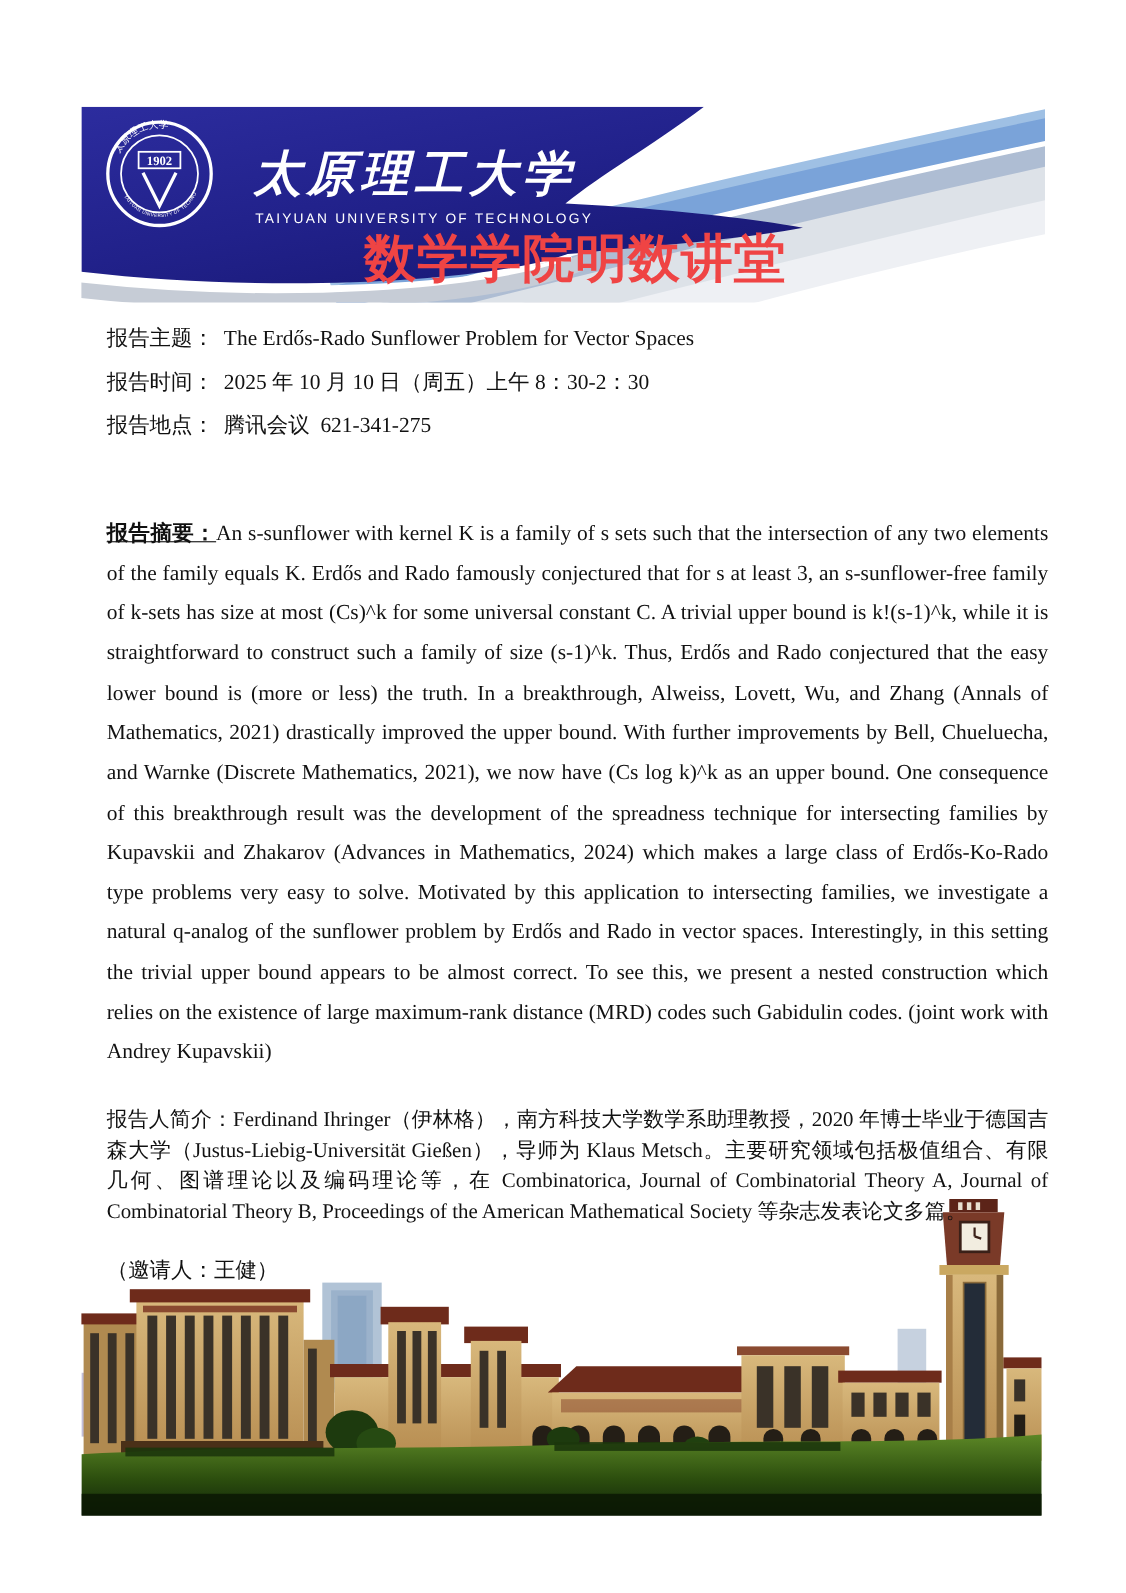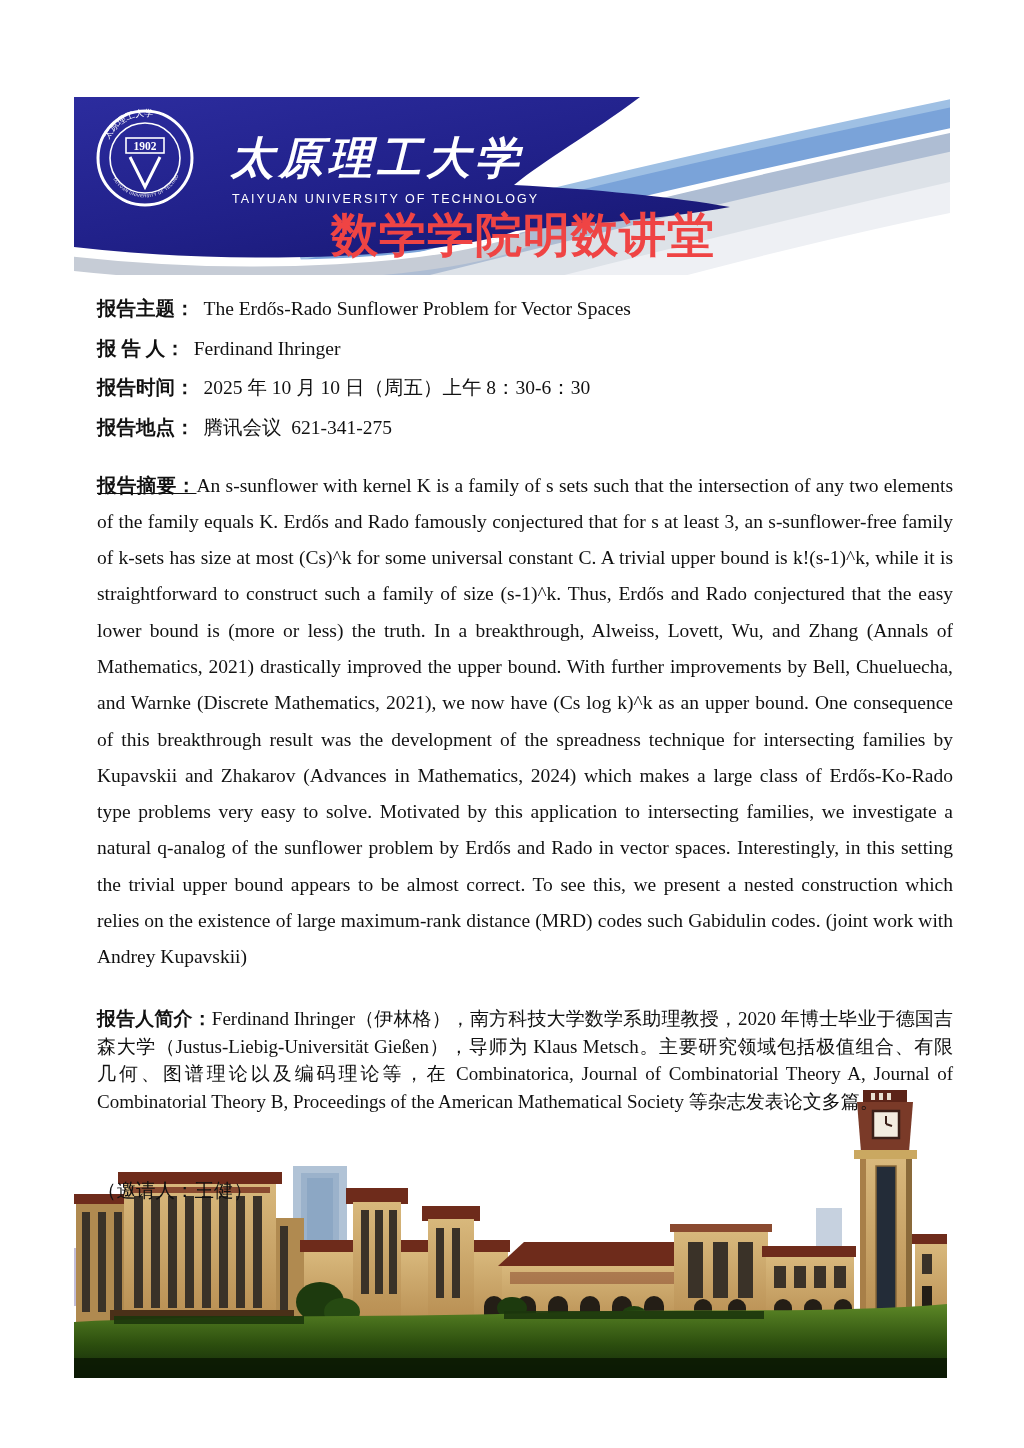--- a/index.html
+++ b/index.html
@@ -8,35 +8,35 @@
 
   
   #banner{position:absolute;left:74px;top:97px;width:876px;height:178px;z-index:1;}
   #page-title{position:absolute;left:331px;top:204px;z-index:3;
               font-size:47px;font-weight:bold;color:#ef4444;letter-spacing:1px;
               white-space:nowrap;font-family:"Liberation Serif","DejaVu Serif",serif;}
 
   
   #meta{position:absolute;left:97px;top:289px;width:856px;z-index:2;}
   .meta-row{height:39.5px;display:flex;align-items:center;font-size:19.5px;line-height:1;}
-  .meta-label{font-weight:bold;white-space:pre;}
+  .meta-label{font-weight:normal;white-space:pre;}
   .meta-value{margin-left:9px;white-space:pre;text-align:right;}
 
   
   #abstract{position:absolute;left:97px;top:448px;width:856px;z-index:2;
             font-size:19.5px;line-height:36.3px;text-align:justify;}
   #abstract .sec-label{font-weight:bold;text-decoration:underline;}
 
   
   #bio{position:absolute;left:97px;top:986px;width:856px;z-index:2;
        font-size:19px;line-height:27.6px;text-align:justify;}
-  #bio .sec-label{font-weight:bold;}
-
-  
-  #inviter{position:absolute;left:97px;top:1141px;font-size:19.5px;z-index:2;white-space:pre;margin-top:36px;}
+  #bio .sec-label{font-weight:normal;}
+
+  
+  #inviter{position:absolute;left:97px;top:1141px;font-size:19.5px;z-index:2;white-space:pre;}
 
   
   #photo{position:absolute;left:74px;top:1090px;width:873px;height:288px;z-index:0;}
 </style>
 </head>
 <body>
 
 <div id="page">
 
   <svg id="banner" viewBox="0 0 876 178" preserveAspectRatio="none" aria-hidden="true">
@@ -90,26 +90,22 @@
   </svg>
 
   <div id="page-title">数学学院明数讲堂</div>
 
   <div id="meta">
     <div class="meta-row">
       <span class="meta-label">报告主题：</span>
       <span class="meta-value">The Erdős-Rado Sunflower Problem for Vector Spaces</span>
     </div>
     <div class="meta-row">
-      <span class="meta-label">报 告 人：</span>
-      <span class="meta-value">Ferdinand Ihringer</span>
-    </div>
-    <div class="meta-row">
       <span class="meta-label">报告时间：</span>
-      <span class="meta-value">2025 年 10 月 10 日（周五）上午 8：30-6：30</span>
+      <span class="meta-value">2025 年 10 月 10 日（周五）上午 8：30-2：30</span>
     </div>
     <div class="meta-row">
       <span class="meta-label">报告地点：</span>
       <span class="meta-value">腾讯会议  621-341-275</span>
     </div>
   </div>
 
   <p id="abstract">
     <span class="sec-label">报告摘要：</span><span>An s-sunflower with kernel K is a family of s sets such that the intersection of any two elements of the family equals K. Erdős and Rado famously conjectured that for s at least 3, an s-sunflower-free family of k-sets has size at most (Cs)^k for some universal constant C. A trivial upper bound is k!(s-1)^k, while it is straightforward to construct such a family of size (s-1)^k. Thus, Erdős and Rado conjectured that the easy lower bound is (more or less) the truth. In a breakthrough, Alweiss, Lovett, Wu, and Zhang (Annals of Mathematics, 2021) drastically improved the upper bound. With further improvements by Bell, Chueluecha, and Warnke (Discrete Mathematics, 2021), we now have (Cs log k)^k as an upper bound. One consequence of this breakthrough result was the development of the spreadness technique for intersecting families by Kupavskii and Zhakarov (Advances in Mathematics, 2024) which makes a large class of Erdős-Ko-Rado type problems very easy to solve. Motivated by this application to intersecting families, we investigate a natural q-analog of the sunflower problem by Erdős and Rado in vector spaces. Interestingly, in this setting the trivial upper bound appears to be almost correct. To see this, we present a nested construction which relies on the existence of large maximum-rank distance (MRD) codes such Gabidulin codes. (joint work with Andrey Kupavskii)</span>
   </p>

